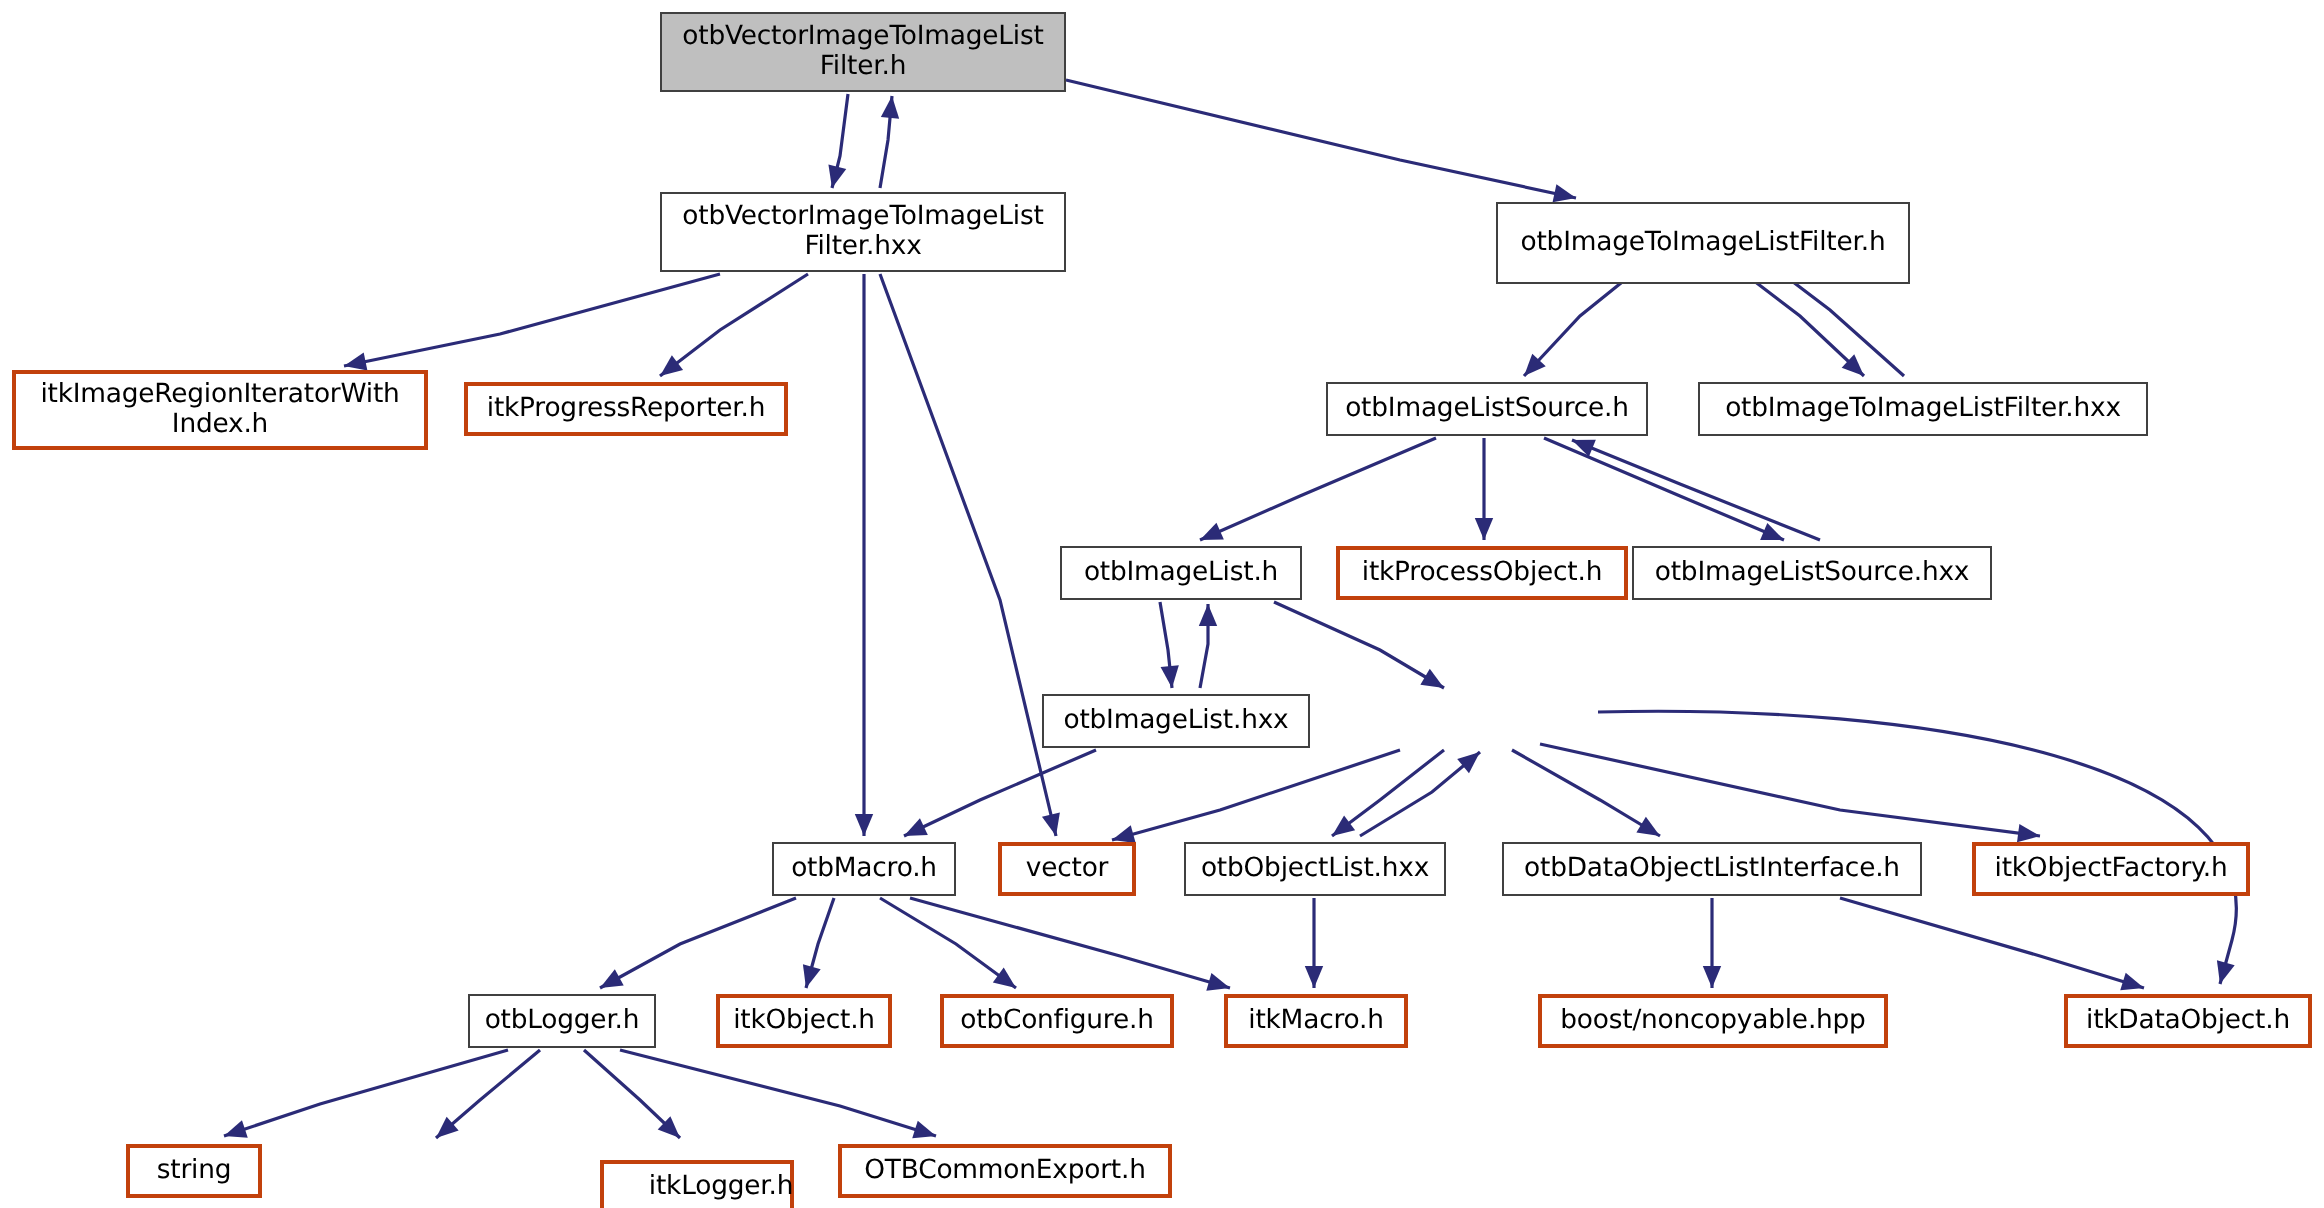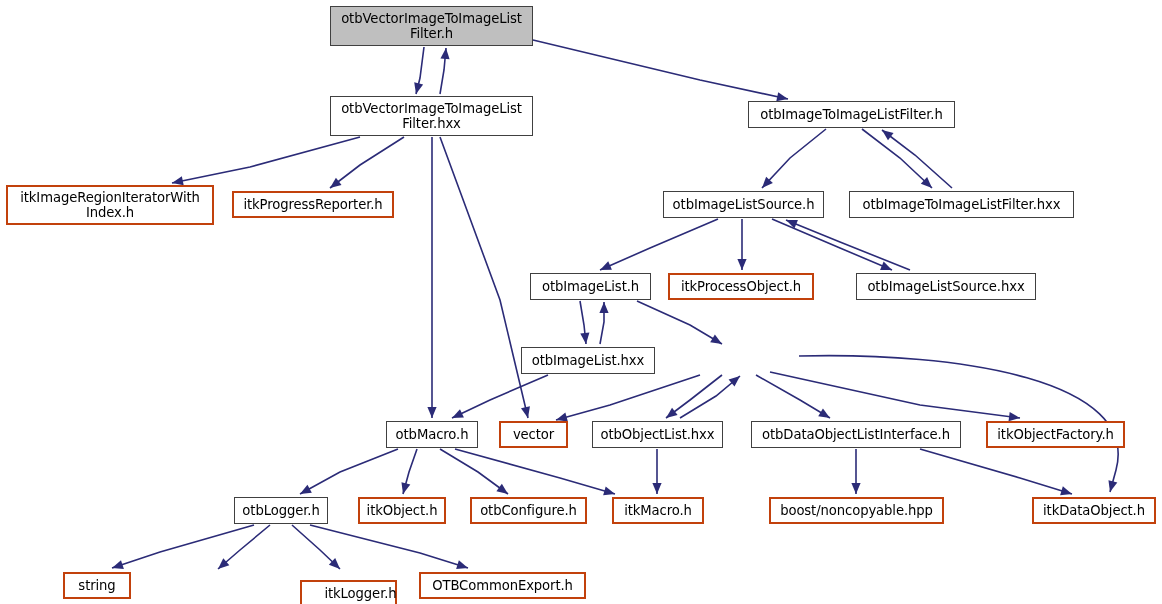--- a/index.html
+++ b/index.html
@@ -121,29 +121,29 @@
       <polygon points="218,569 223.31840168186872,558.3287955904549 229.33170448905278,565.2915672619312" fill="#2b2b77"></polygon>
       <path d="M 292,525 L 320,550 L 340,569" fill="none" stroke="#2b2b77" stroke-width="1.6"></path>
       <polygon points="340,569 328.8567587056538,564.7587533134727 335.19325375526904,558.088758524404" fill="#2b2b77"></polygon>
       <path d="M 310,525 L 420,553 L 468,568" fill="none" stroke="#2b2b77" stroke-width="1.6"></path>
       <polygon points="468,568 456.1286552731893,569.1095829744656 458.87278521004004,560.3283671765435" fill="#2b2b77"></polygon>
     </svg>
 <div class="node root" style="left: 330px; top: 6px; width: 203px; height: 40px;"><span>otbVectorImageToImageList
 Filter.h</span></div>
     <div class="node own" style="left: 330px; top: 96px; width: 203px; height: 40px;"><span>otbVectorImageToImageList
 Filter.hxx</span></div>
-    <div class="node own" style="left: 748px; top: 101px; width: 207px; height: 27px;"><span>otbImageToImageListFilter.h</span></div>
+    <div class="node own" style="left: 748px; top: 101px; width: 207px; height: 41px;"><span>otbImageToImageListFilter.h</span></div>
     <div class="node" style="left: 6px; top: 185px; width: 208px; height: 40px;"><span>itkImageRegionIteratorWith
 Index.h</span></div>
     <div class="node" style="left: 232px; top: 191px; width: 162px; height: 27px;"><span>itkProgressReporter.h</span></div>
     <div class="node own" style="left: 849px; top: 191px; width: 225px; height: 27px;"><span>otbImageToImageListFilter.hxx</span></div>
     <div class="node own" style="left: 663px; top: 191px; width: 161px; height: 27px;"><span>otbImageListSource.h</span></div>
     <div class="node own" style="left: 530px; top: 273px; width: 121px; height: 27px;"><span>otbImageList.h</span></div>
     <div class="node" style="left: 668px; top: 273px; width: 146px; height: 27px;"><span>itkProcessObject.h</span></div>
-    <div class="node own" style="left: 856px; top: 273px; width: 180px; height: 27px;"><span>otbImageListSource.hxx</span></div>
+    <div class="node own" style="left: 816px; top: 273px; width: 180px; height: 27px;"><span>otbImageListSource.hxx</span></div>
     <div class="node own" style="left: 521px; top: 347px; width: 134px; height: 27px;"><span>otbImageList.hxx</span></div>
     <div class="node own" style="left: 386px; top: 421px; width: 92px; height: 27px;"><span>otbMacro.h</span></div>
     <div class="node" style="left: 499px; top: 421px; width: 69px; height: 27px;"><span>vector</span></div>
     <div class="node own" style="left: 592px; top: 421px; width: 131px; height: 27px;"><span>otbObjectList.hxx</span></div>
     <div class="node own" style="left: 751px; top: 421px; width: 210px; height: 27px;"><span>otbDataObjectListInterface.h</span></div>
     <div class="node" style="left: 986px; top: 421px; width: 139px; height: 27px;"><span>itkObjectFactory.h</span></div>
     <div class="node own" style="left: 234px; top: 497px; width: 94px; height: 27px;"><span>otbLogger.h</span></div>
     <div class="node" style="left: 358px; top: 497px; width: 88px; height: 27px;"><span>itkObject.h</span></div>
     <div class="node" style="left: 470px; top: 497px; width: 117px; height: 27px;"><span>otbConfigure.h</span></div>
     <div class="node" style="left: 612px; top: 497px; width: 92px; height: 27px;"><span>itkMacro.h</span></div>

